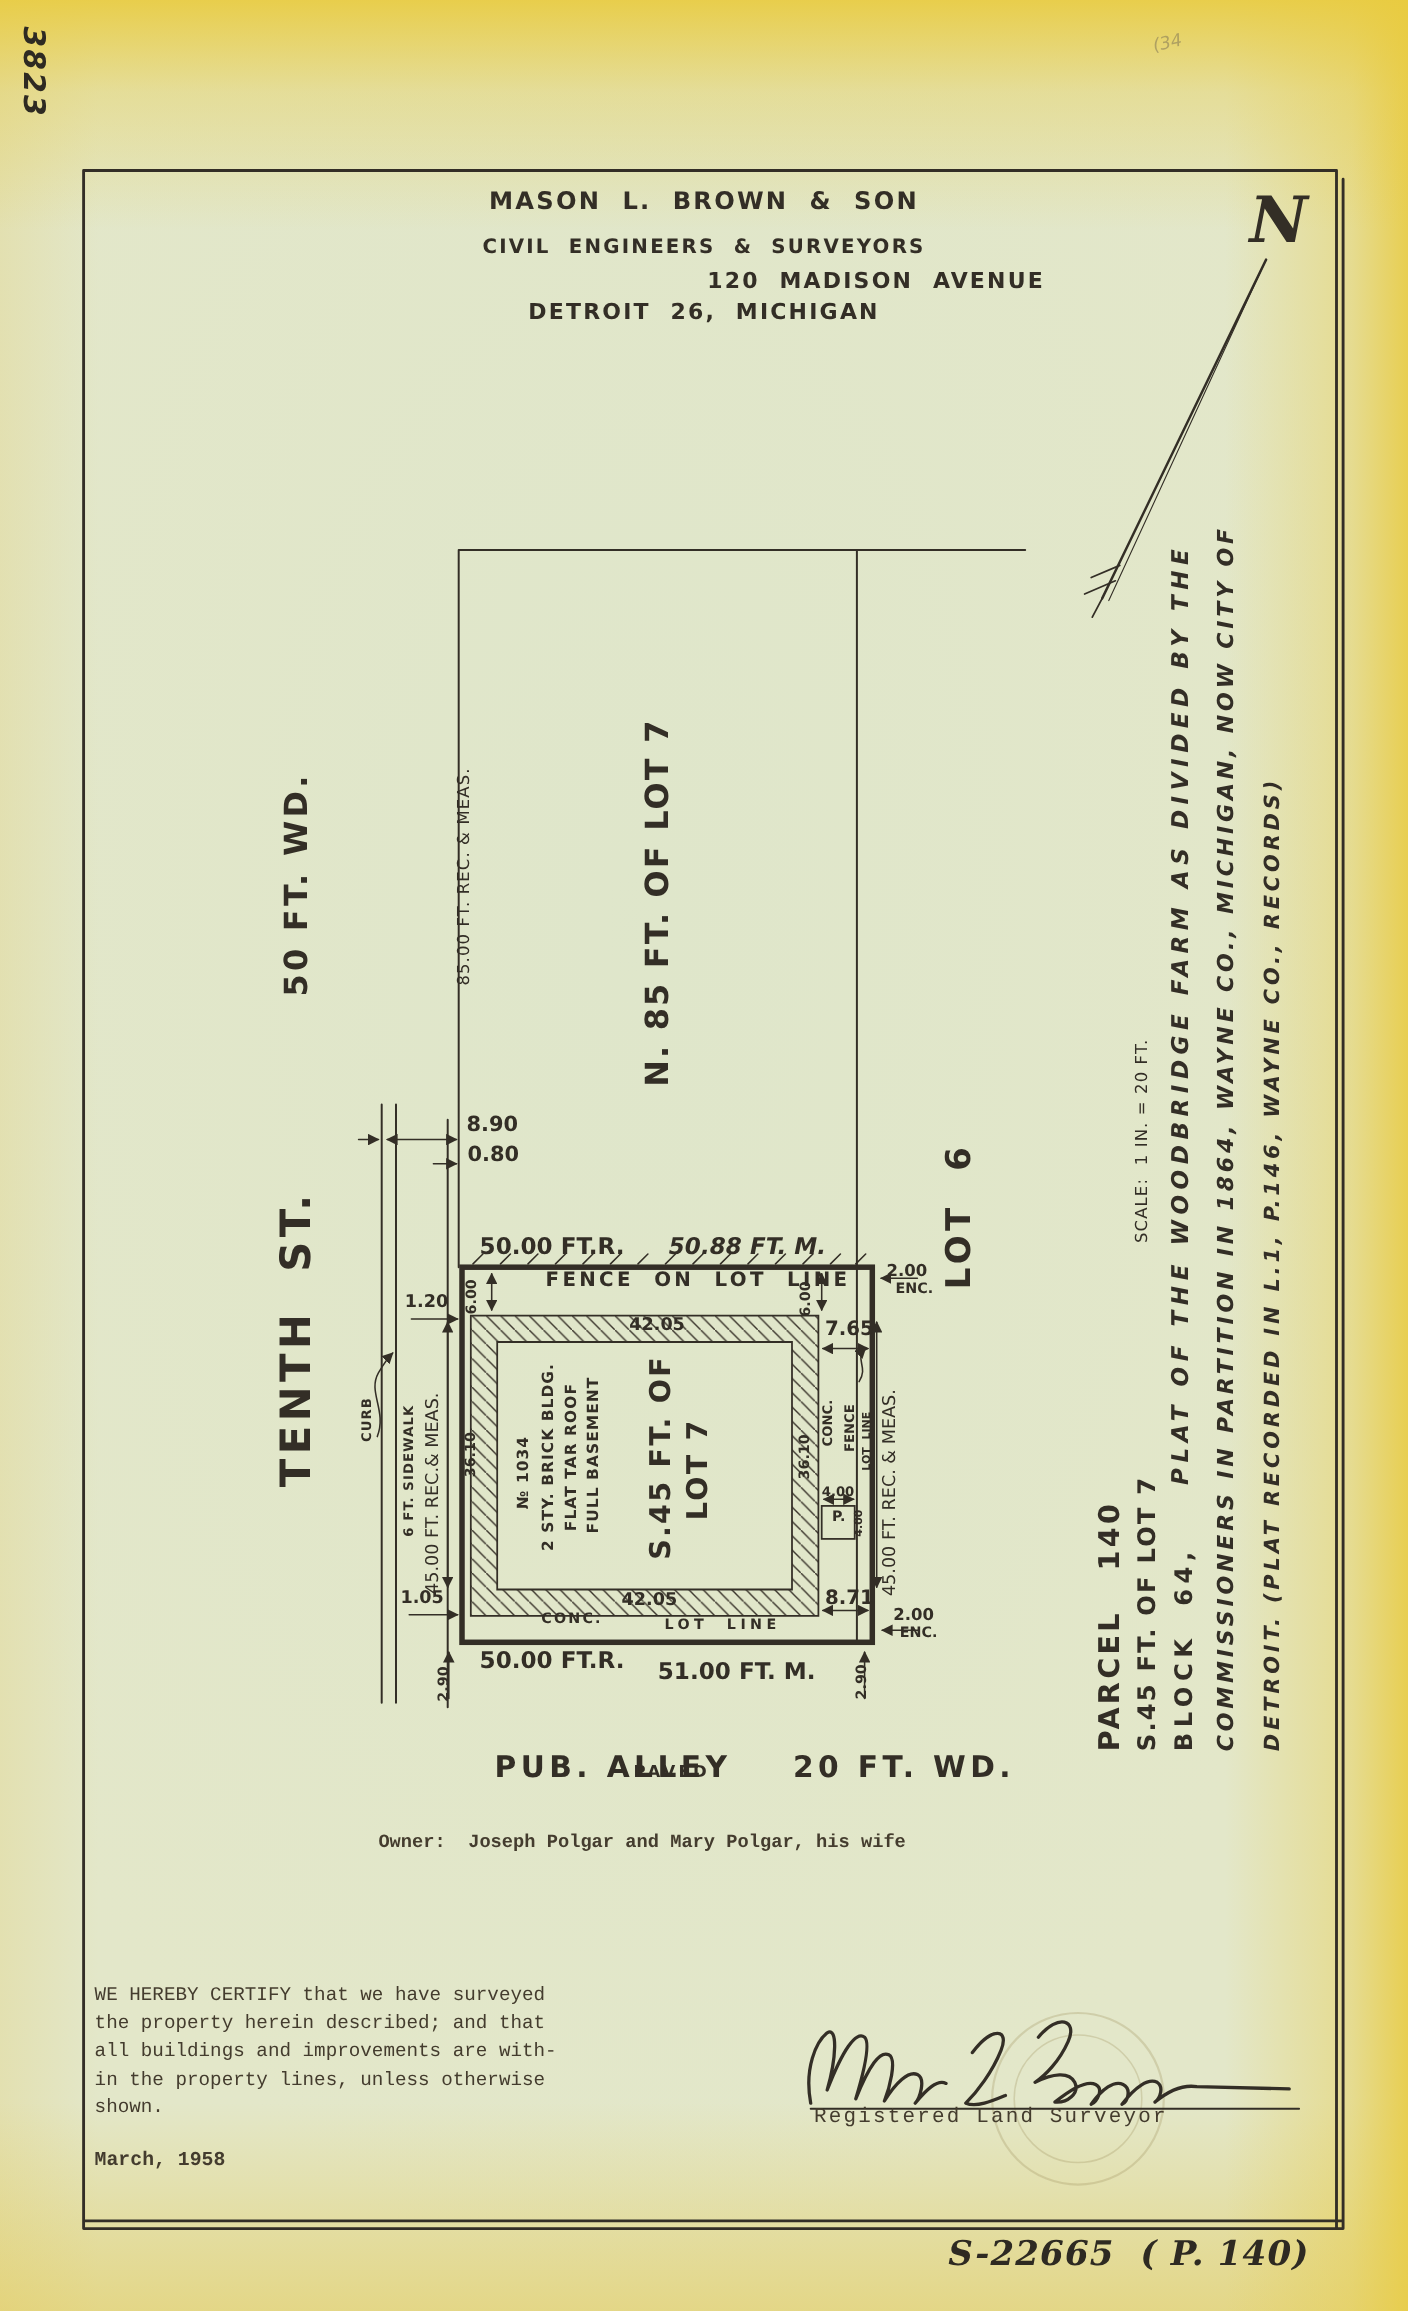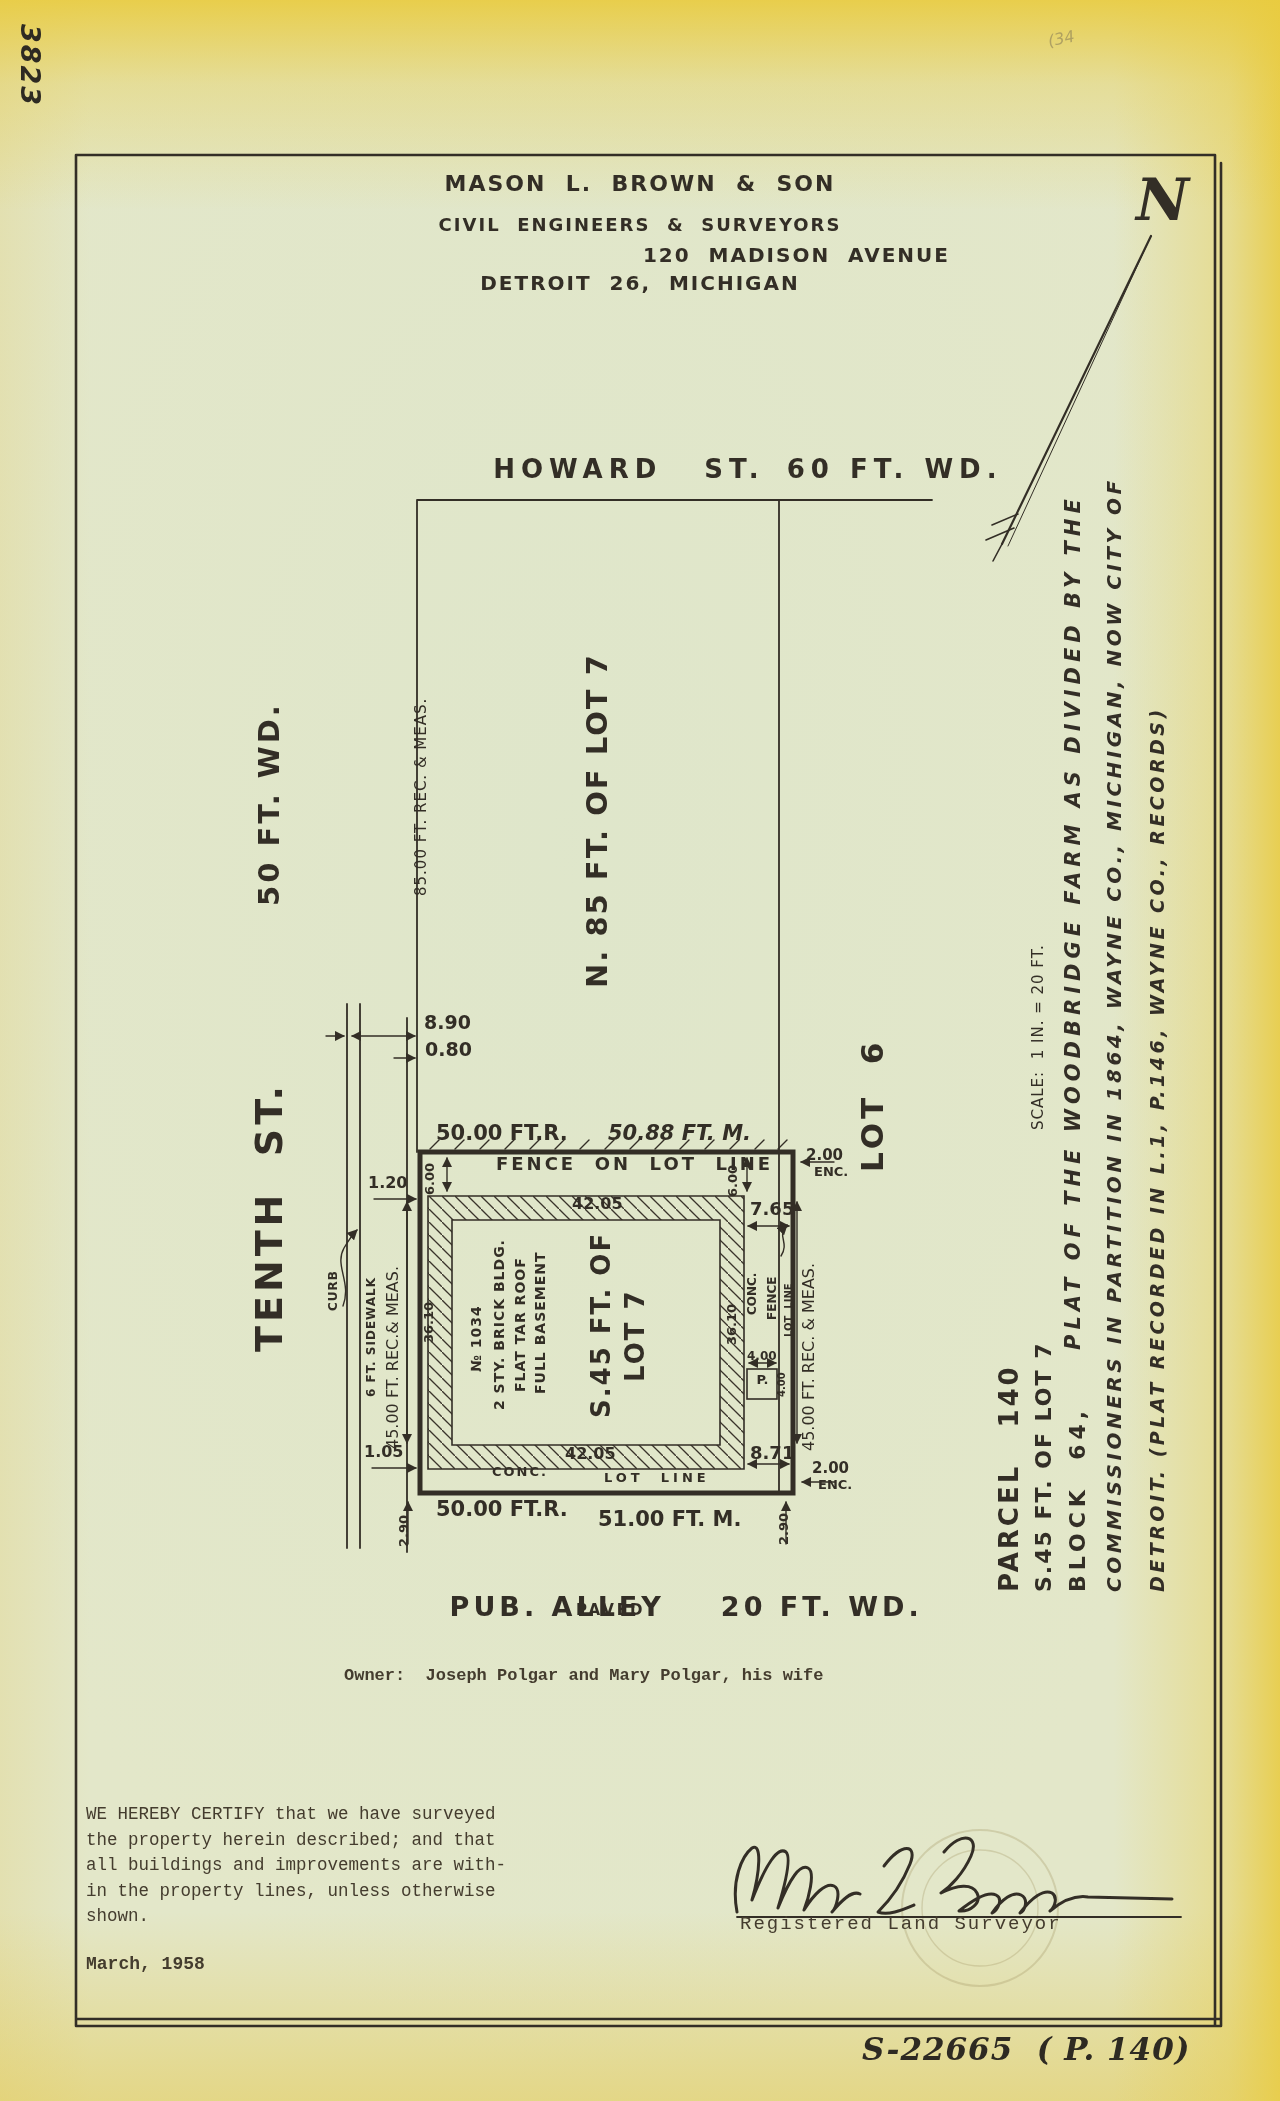--- a/index.html
+++ b/index.html
@@ -100,23 +100,20 @@
 
   <div class="t ital" style="left:1048px;top:30px;font-size:16px;color:rgba(130,118,85,0.55);transform:rotate(-12deg);">(34</div>
 
   <div class="t b" style="left:330px;top:172px;width:620px;text-align:center;font-size:22px;letter-spacing:2px;">MASON  L.  BROWN  &amp;  SON</div>
   <div class="t b" style="left:330px;top:215px;width:620px;text-align:center;font-size:18px;letter-spacing:2px;">CIVIL  ENGINEERS  &amp;  SURVEYORS</div>
   <div class="t b" style="left:330px;top:244px;width:620px;text-align:right;font-size:20px;letter-spacing:2px;">120  MADISON  AVENUE</div>
   <div class="t b" style="left:330px;top:272px;width:620px;text-align:center;font-size:20px;letter-spacing:2px;">DETROIT  26,  MICHIGAN</div>
 
   <div class="t serif ital b" style="left:1136px;top:168px;font-size:58px;">N</div>
 
-  <div class="t b" style="left:433px;top:426px;font-size:26px;letter-spacing:6px;">
-    <span style="margin-right:42px;">HOWARD</span><span style="margin-right:22px;">ST.</span><span>60 FT. WD.</span>
-  </div>
 
   <div class="rotb b" style="left:250px;top:1352px;font-size:38px;letter-spacing:4px;">TENTH  ST.</div>
   <div class="rotb b" style="left:254px;top:906px;font-size:29px;letter-spacing:3px;">50 FT. WD.</div>
 
   <div class="rotb" style="left:414px;top:896px;font-size:15px;letter-spacing:1px;">85.00 FT. REC. &amp; MEAS.</div>
   <div class="rotb b" style="left:582px;top:988px;font-size:29px;letter-spacing:2px;">N. 85 FT. OF LOT 7</div>
   <div class="rotb b" style="left:856px;top:1172px;font-size:31px;letter-spacing:4px;">LOT  6</div>
 
   <div class="rotb" style="left:1031px;top:1130px;font-size:15px;letter-spacing:1px;">SCALE:  1 IN. = 20 FT.</div>
 

